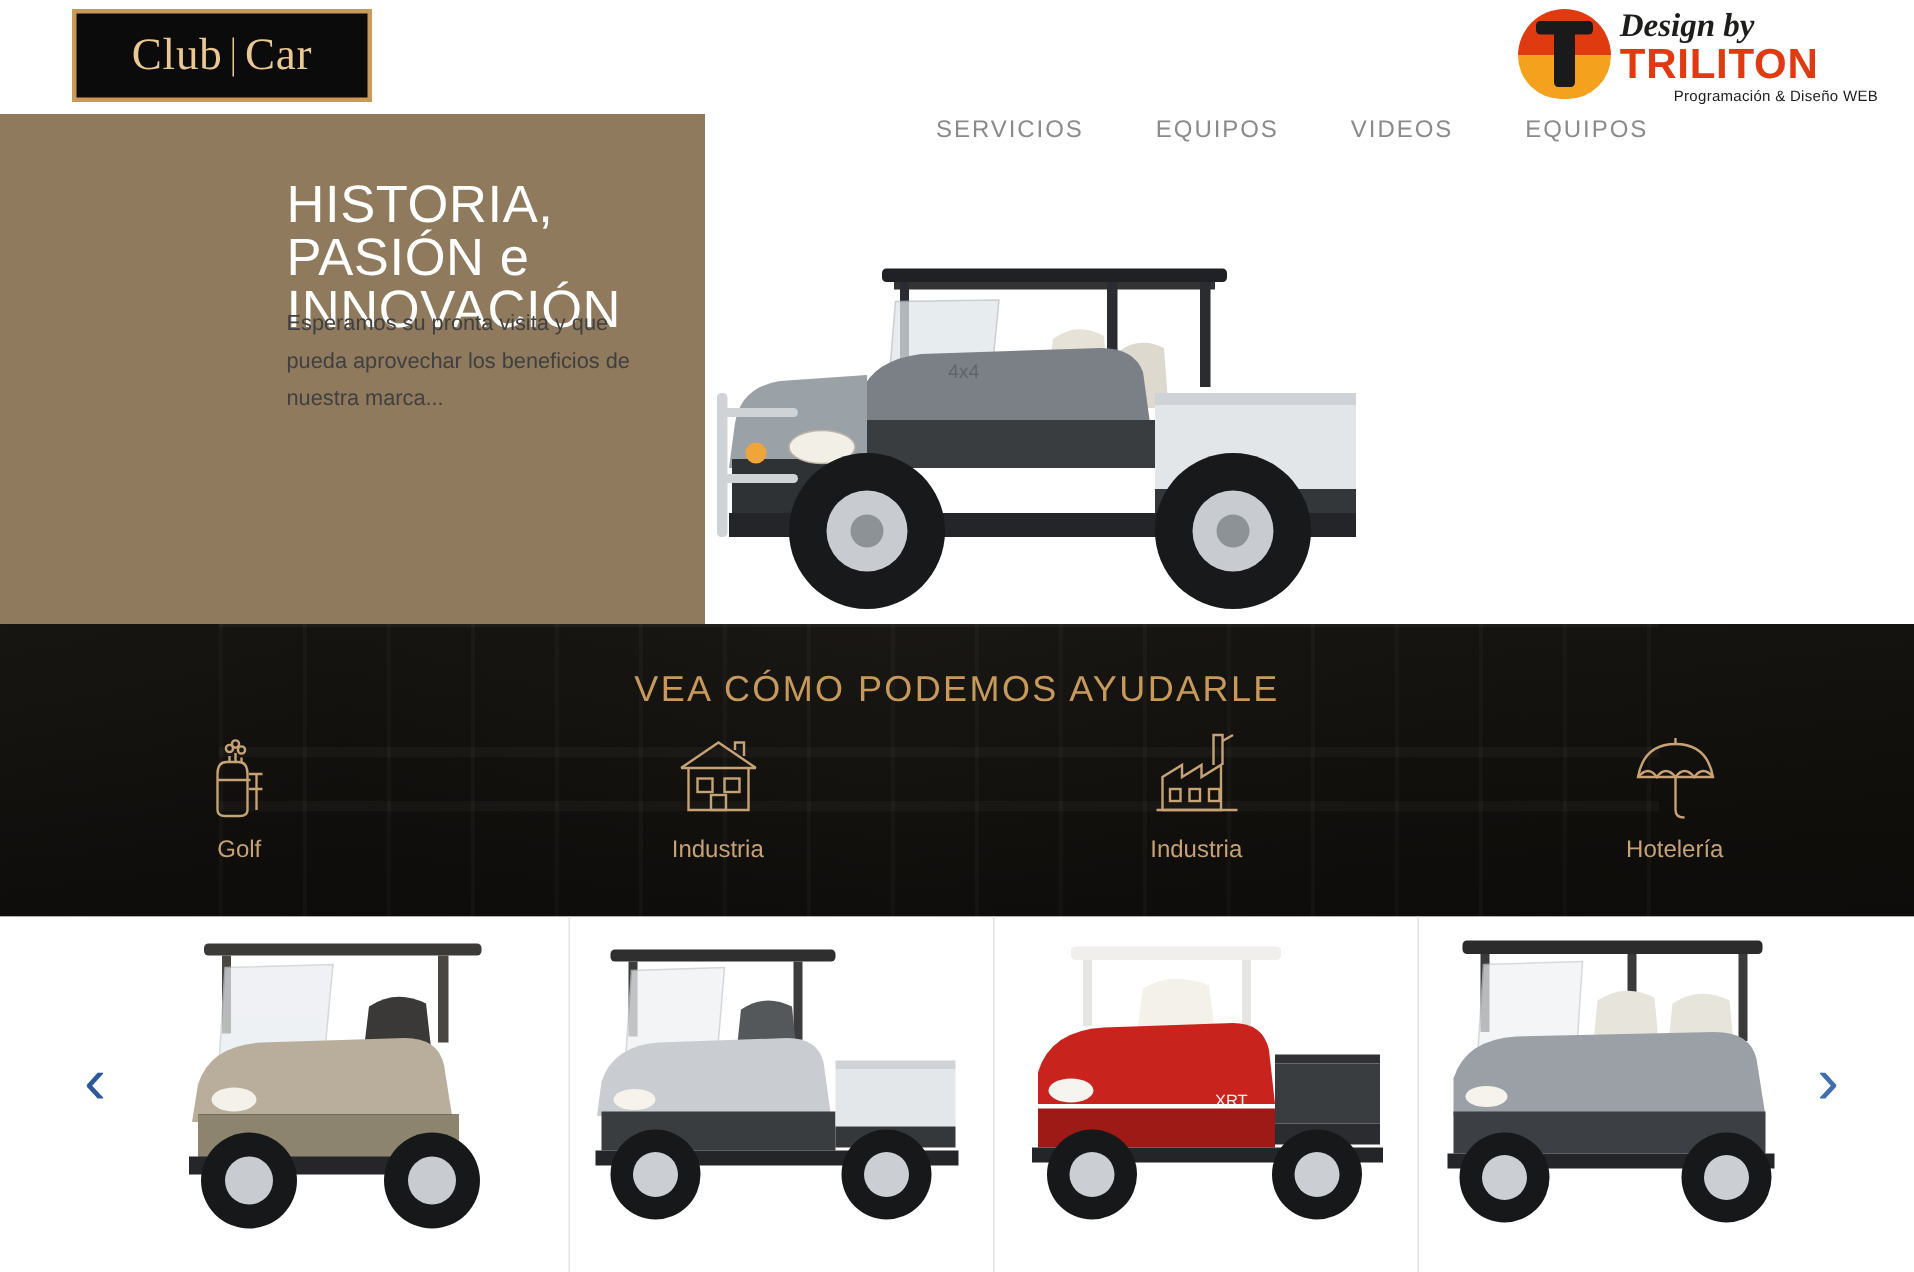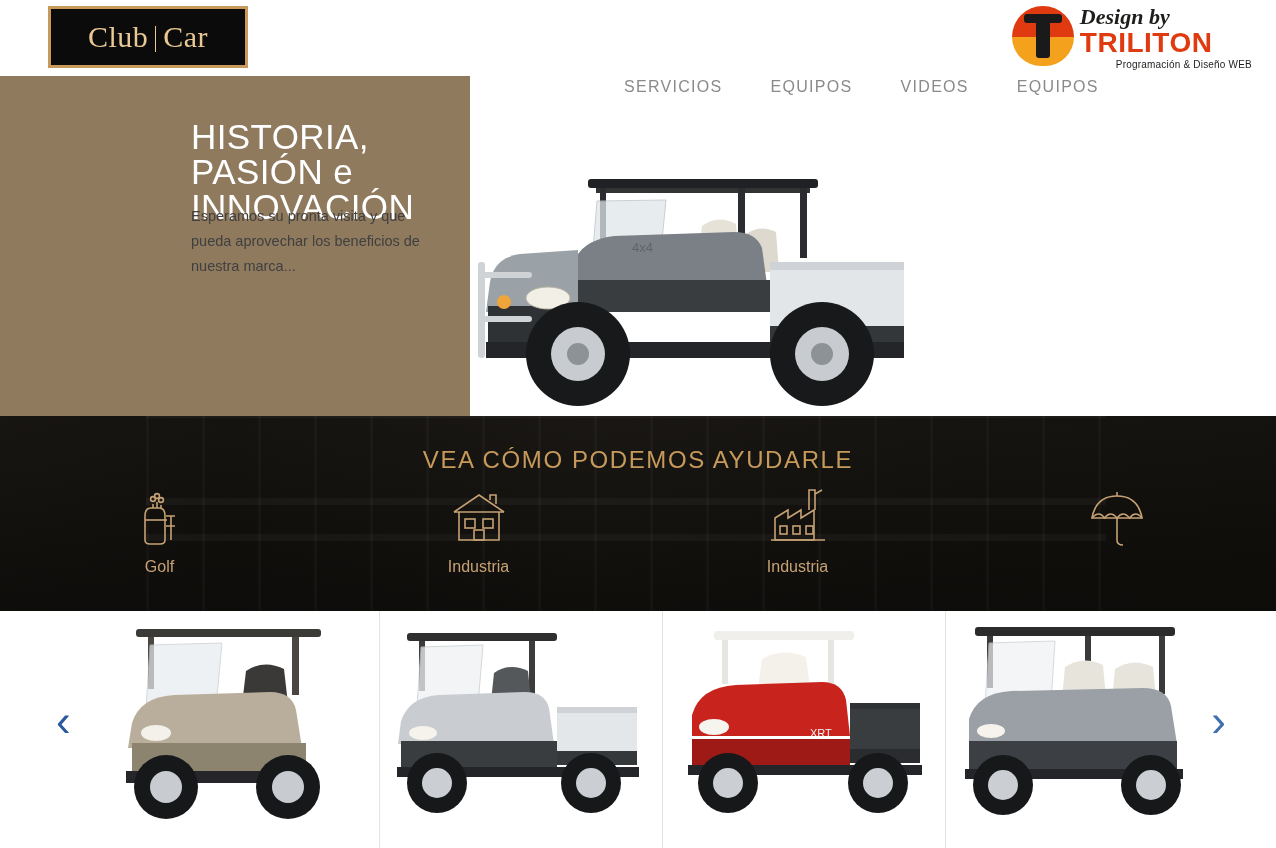--- a/index.html
+++ b/index.html
@@ -309,20 +309,21 @@
       <div class="band-item">
         <div class="ico">
           <svg width="62" height="58" viewBox="0 0 62 58" fill="none" stroke="#c6a274" stroke-width="1.6">
             <path d="M6 30 q4 -22 25 -22 q21 0 25 22 z"></path>
             <path d="M6 30 q7 -8 12.5 0 q6 -8 12.5 0 q6 -8 12.5 0 q6 -8 12.5 0"></path>
             <path d="M31 30 v22"></path>
             <path d="M31 52 q0 5 6 5"></path>
             <path d="M31 8 v-4"></path>
           </svg>
         </div>
+        <div class="lbl">Hotelería</div>
       </div>
 
     </div>
   </section>
 
   <section class="carousel">
 
     <div class="arrow left">‹</div>
     <div class="arrow right">›</div>
 

